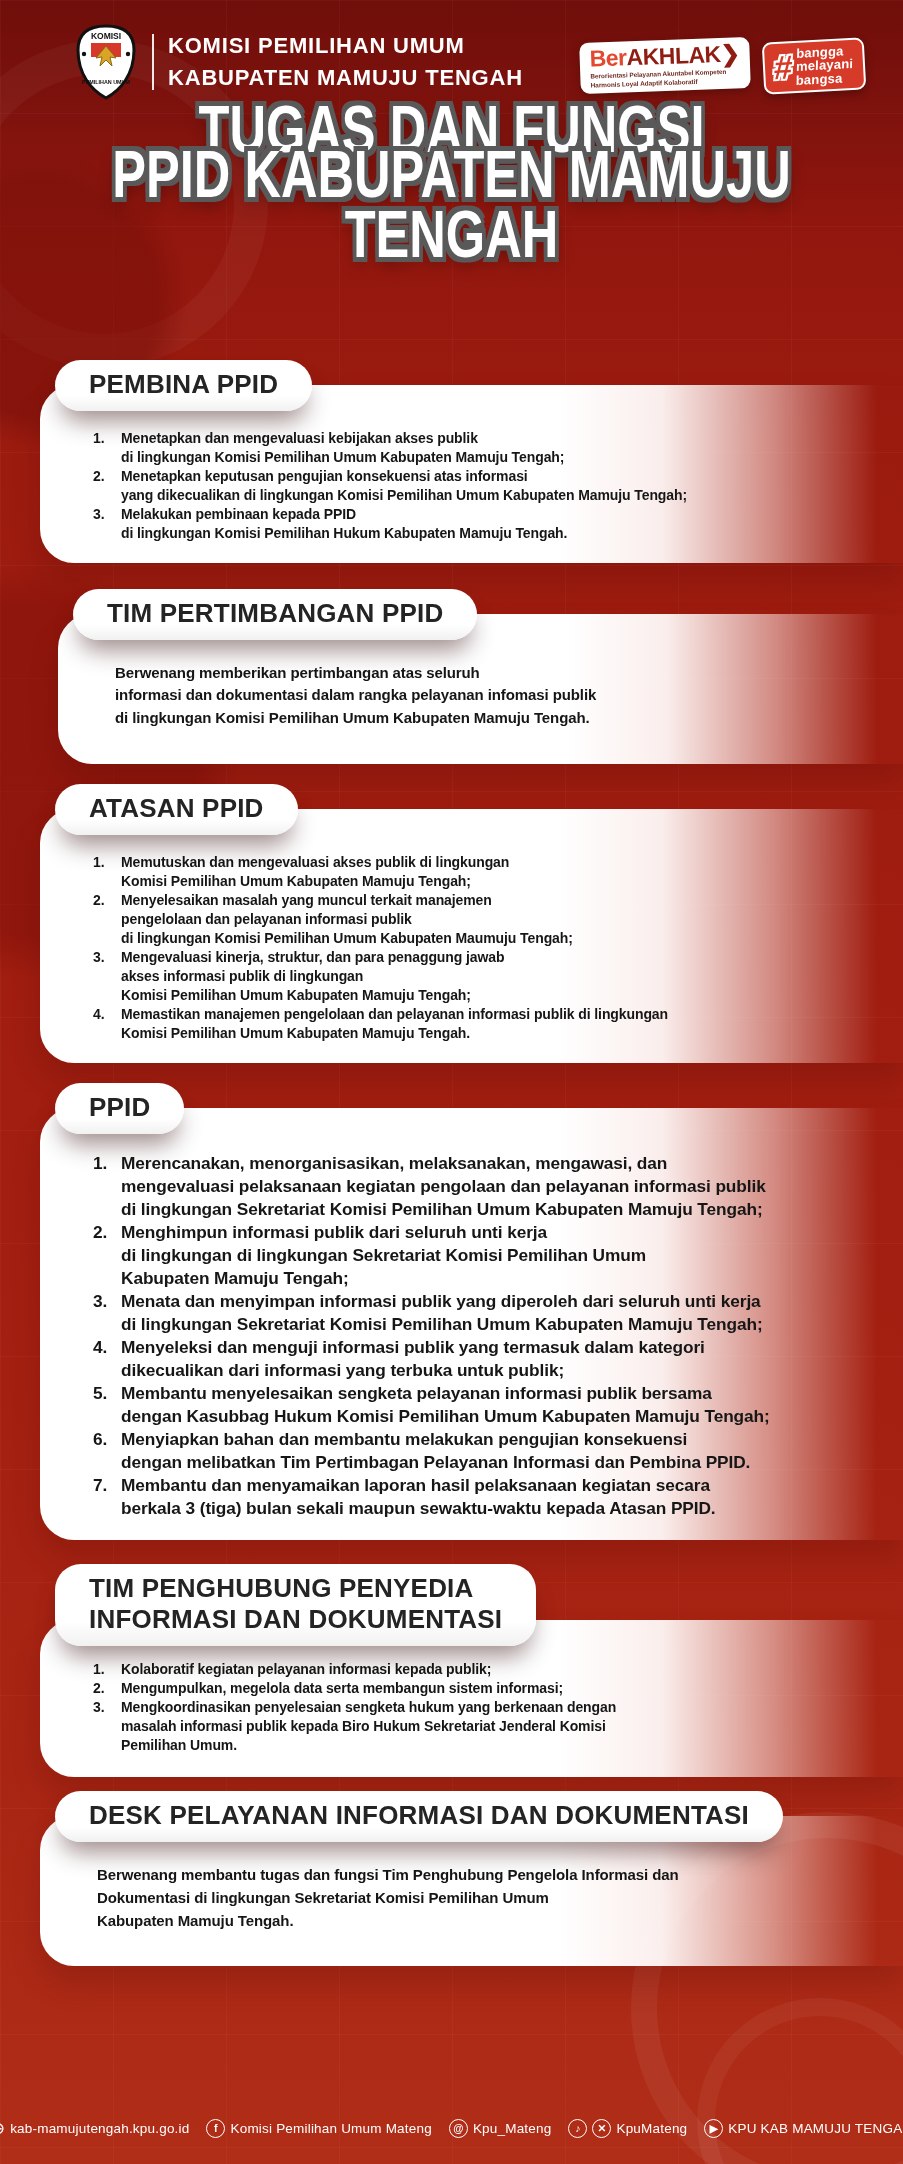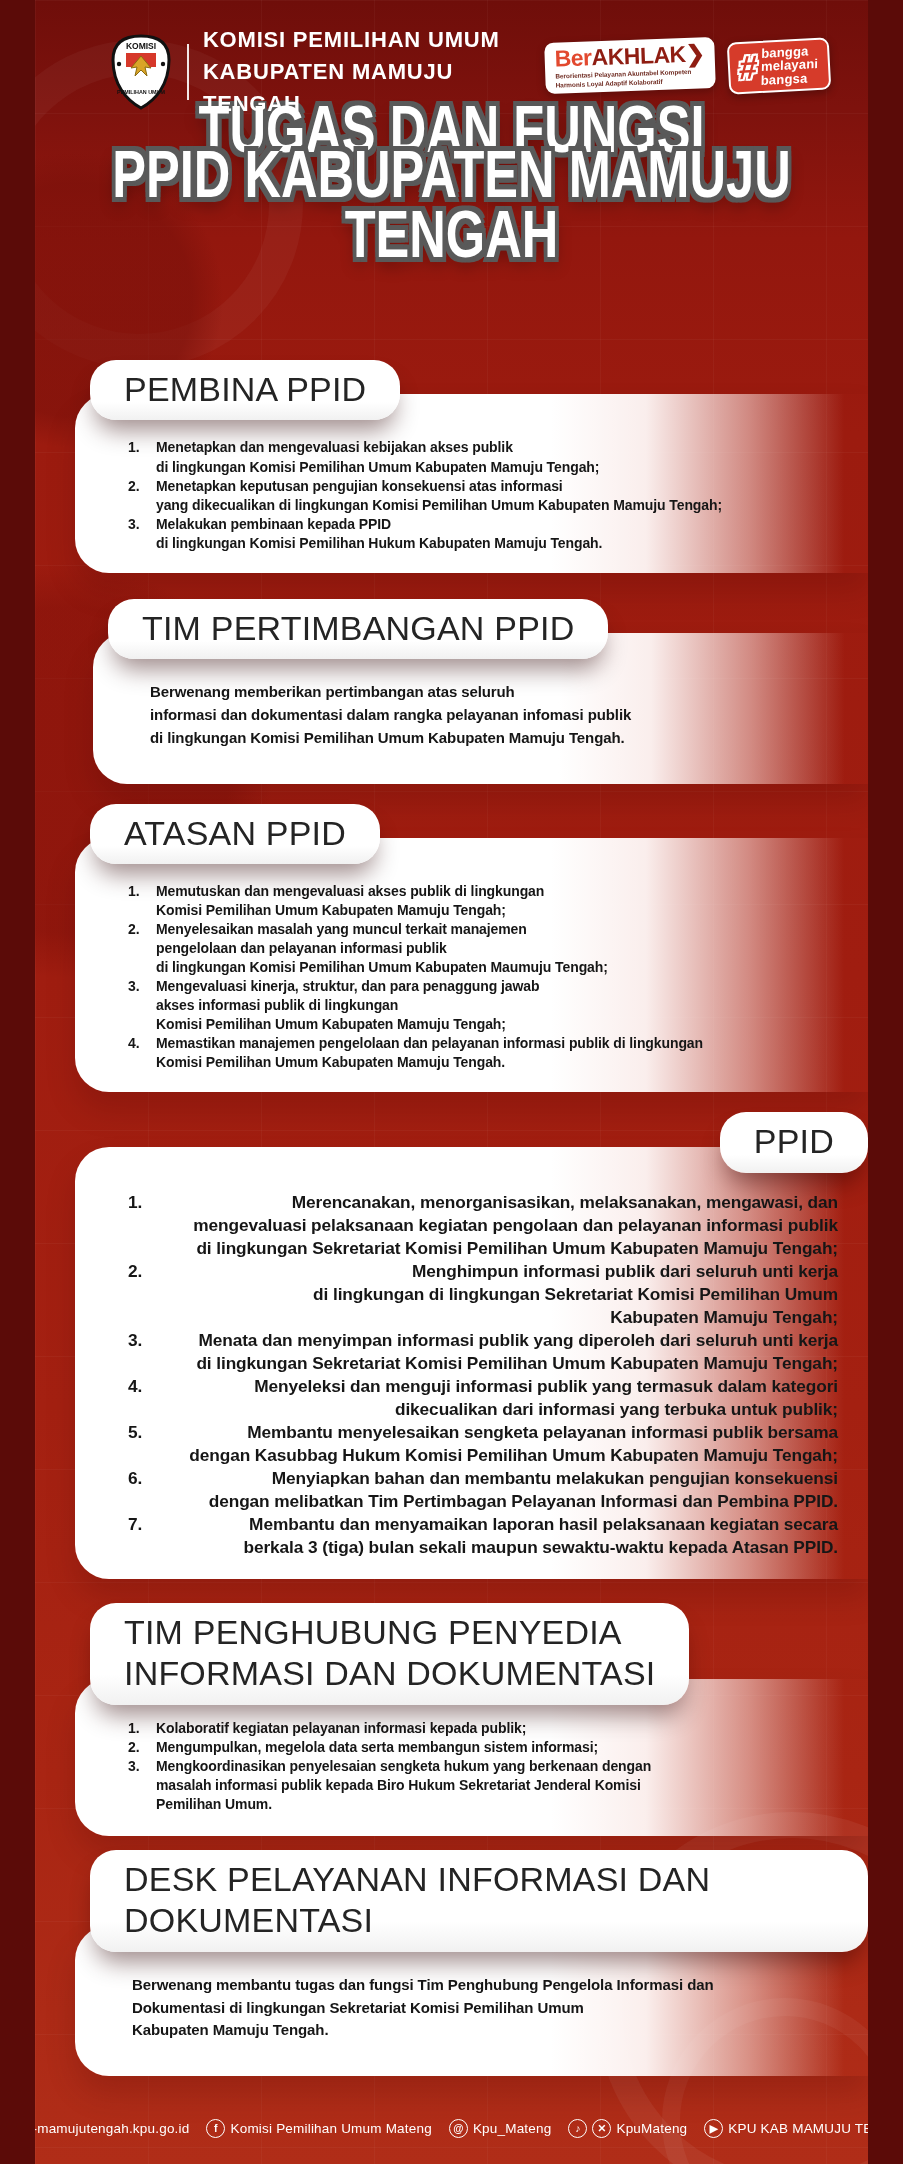--- a/index.html
+++ b/index.html
@@ -1,17 +1,17 @@
 <!DOCTYPE html>
 <html><head>
 <meta charset="utf-8">
 <style>
   html,body{margin:0;padding:0;}
   body{font-family:"Liberation Sans", sans-serif; background:#5b0b08;}
-  .poster{position:relative;width:833px;height:2164px;overflow:hidden;margin:0 auto;
+  .poster{position:relative;width:903px;height:2164px;overflow:hidden;margin:0 auto;
     background:linear-gradient(180deg,#6f0e0a 0%,#7e120d 5%,#93170e 11%,#9c1b0f 20%,#a01d10 45%,#a42011 65%,#a92513 82%,#ad2a16 93%,#b02d18 100%);}
   
   .poster::before{content:"";position:absolute;inset:0;pointer-events:none;
     background-image:linear-gradient(rgba(255,255,255,.05) 1px,transparent 1px),
                      linear-gradient(90deg,rgba(255,255,255,.05) 1px,transparent 1px);
     background-size:113px 113px;opacity:.7;}
   .decor{position:absolute;border-radius:50%;pointer-events:none;}
   .d1{width:300px;height:300px;left:-110px;top:150px;background:radial-gradient(circle,rgba(120,16,10,.55) 55%,rgba(120,16,10,0) 70%);}
   .d2{width:260px;height:260px;left:-60px;top:40px;border:34px solid rgba(255,255,255,.04);}
   .d3{width:340px;height:340px;right:-120px;bottom:-40px;border:26px solid rgba(255,255,255,.06);}
@@ -37,32 +37,32 @@
   
   .title{padding-top:104px;text-align:center;position:relative;z-index:2;}
   .title .ln{color:#fff;font-weight:900;font-size:55px;line-height:50px;letter-spacing:0px;transform:scale(.92,1.2);
     text-shadow:-4px -4px 0 #595959,4px -4px 0 #595959,-4px 4px 0 #595959,4px 4px 0 #595959,0 -4px 0 #595959,0 4px 0 #595959,-4px 0 0 #595959,4px 0 0 #595959,-3px -3px 0 #595959,3px 3px 0 #595959,0 8px 14px rgba(0,0,0,.35);}
 
   
   main{position:relative;z-index:2;}
   section{position:relative;}
   .tab{position:relative;z-index:3;display:inline-block;margin-left:55px;background:linear-gradient(180deg,#ffffff 70%,#f1f1f1 100%);
     border-radius:26px;padding:9px 34px 10px;box-shadow:0 16px 24px -6px rgba(45,0,0,.45);}
-  .tab h2{margin:0;font-size:34px;font-weight:400;color:#242424;letter-spacing:.2px;white-space:pre-line;line-height:1.22;}
+  .tab h2{margin:0;font-size:26px;font-weight:700;color:#242424;letter-spacing:.2px;white-space:pre-line;line-height:1.22;}
   .panel{position:relative;z-index:1;margin:-26px 0 0 40px;border-radius:34px 0 0 34px;
     background:linear-gradient(90deg,#ffffff 0%,#ffffff 60%,rgba(255,249,248,.95) 72%,rgba(252,228,224,.55) 85%,rgba(250,220,215,0) 97%);
     box-shadow:0 18px 30px rgba(60,0,0,.18);}
   .panel-inner{padding:44px 30px 20px 45px;}
   ol.items{margin:0;padding:0;list-style:none;counter-reset:n;}
   ol.items li{counter-increment:n;position:relative;padding-left:36px;font-size:14px;font-weight:700;color:#161616;
     line-height:1.36;letter-spacing:-.1px;white-space:pre-line;}
   ol.items li::before{content:counter(n) ".";position:absolute;left:8px;top:0;font-weight:700;}
   .paragraph{font-size:15px;font-weight:700;color:#161616;line-height:1.52;letter-spacing:-.1px;white-space:pre-line;padding-left:12px;}
 
-  .s1{margin-top:106px;} .s2{margin-top:26px;padding-left:18px;} .s3{margin-top:20px;} .s4{margin-top:20px;text-align:right;} .s5{margin-top:24px;} .s6{margin-top:14px;}
+  .s1{margin-top:106px;} .s2{margin-top:26px;padding-left:18px;} .s3{margin-top:20px;} .s4{margin-top:20px;} .s5{margin-top:24px;} .s6{margin-top:14px;}
   .s2 .panel-inner,.s6 .panel-inner{padding:48px 30px 34px 45px;}
   .s4 ol.items li{font-size:17.3px;line-height:1.33;}
   .s5 .panel-inner{padding:40px 30px 22px 45px;}
 
   
   .ftr{position:absolute;left:0;right:0;bottom:0;height:120px;z-index:4;}
   .ftr-photo{position:absolute;left:0;top:0;bottom:0;width:73%;
     background:
       radial-gradient(ellipse at 30% 85%, rgba(110,30,18,.35) 0%, rgba(110,30,18,0) 45%),
       radial-gradient(ellipse at 62% 90%, rgba(100,25,15,.3) 0%, rgba(100,25,15,0) 40%),

